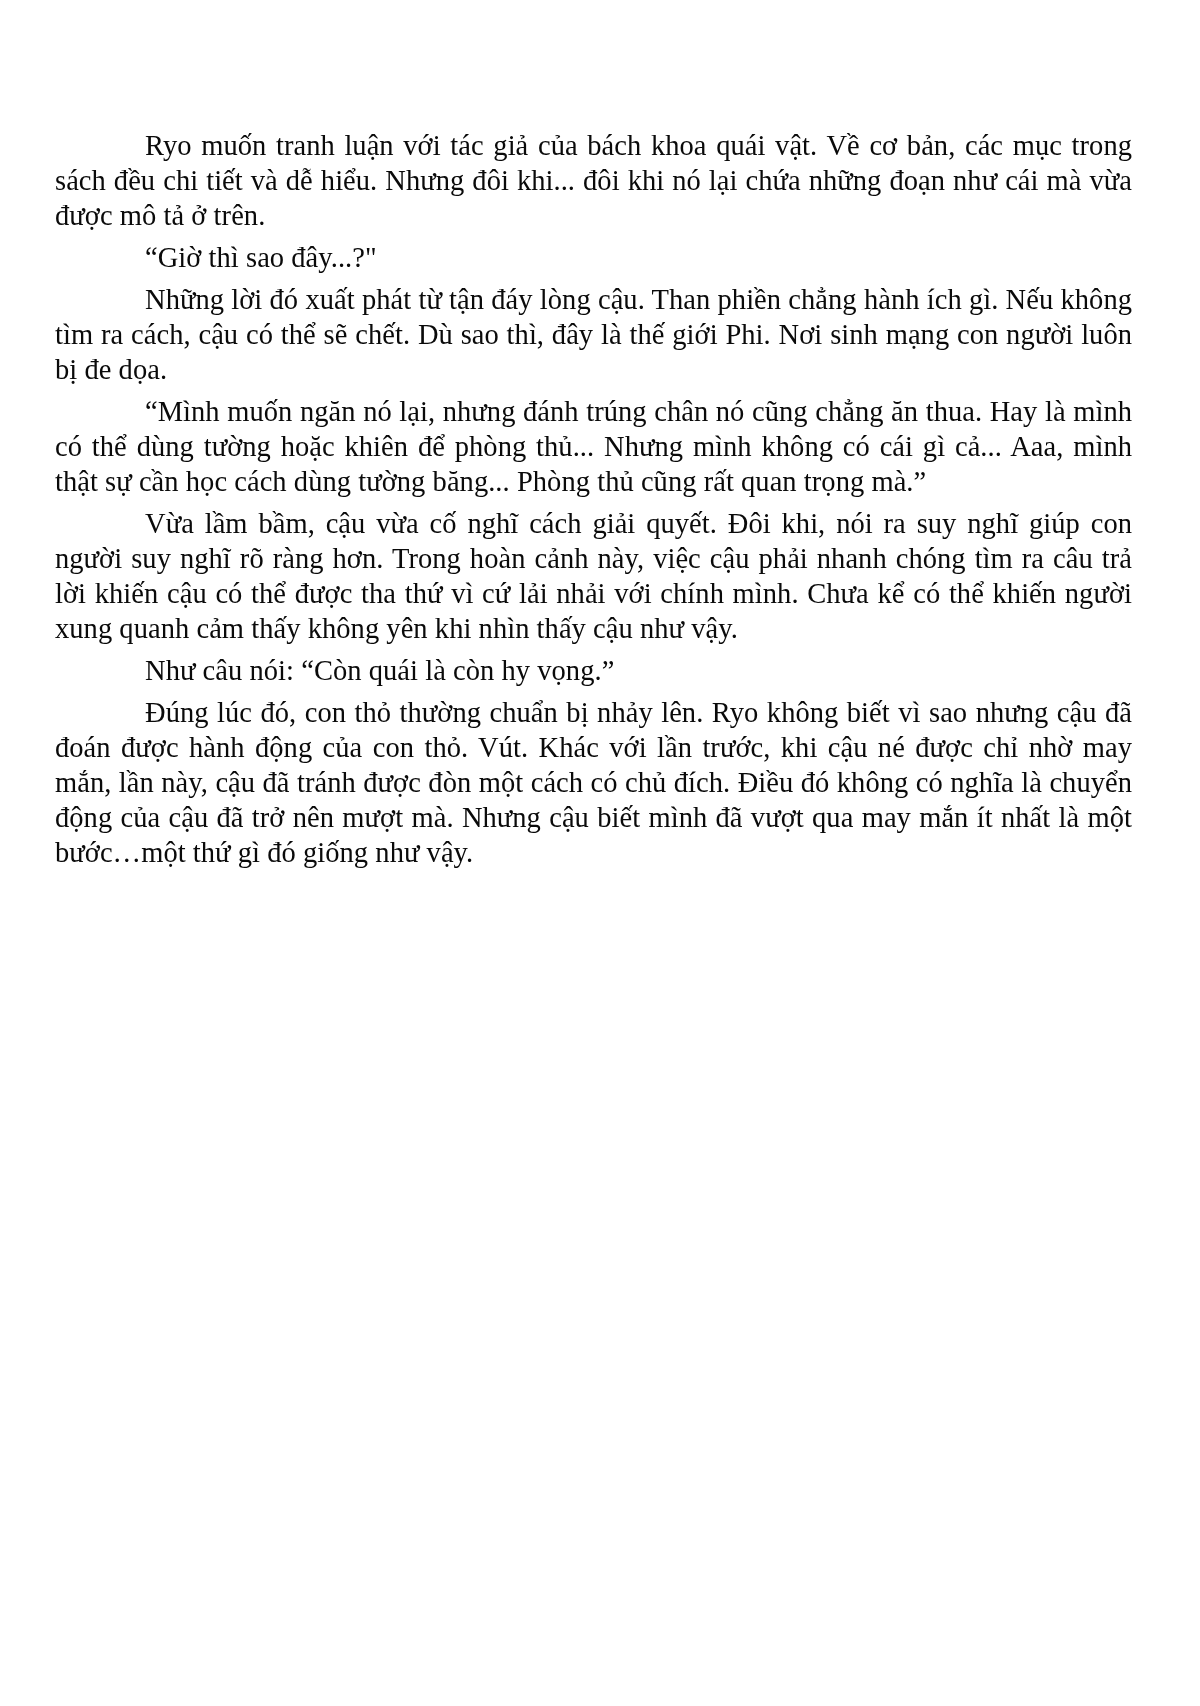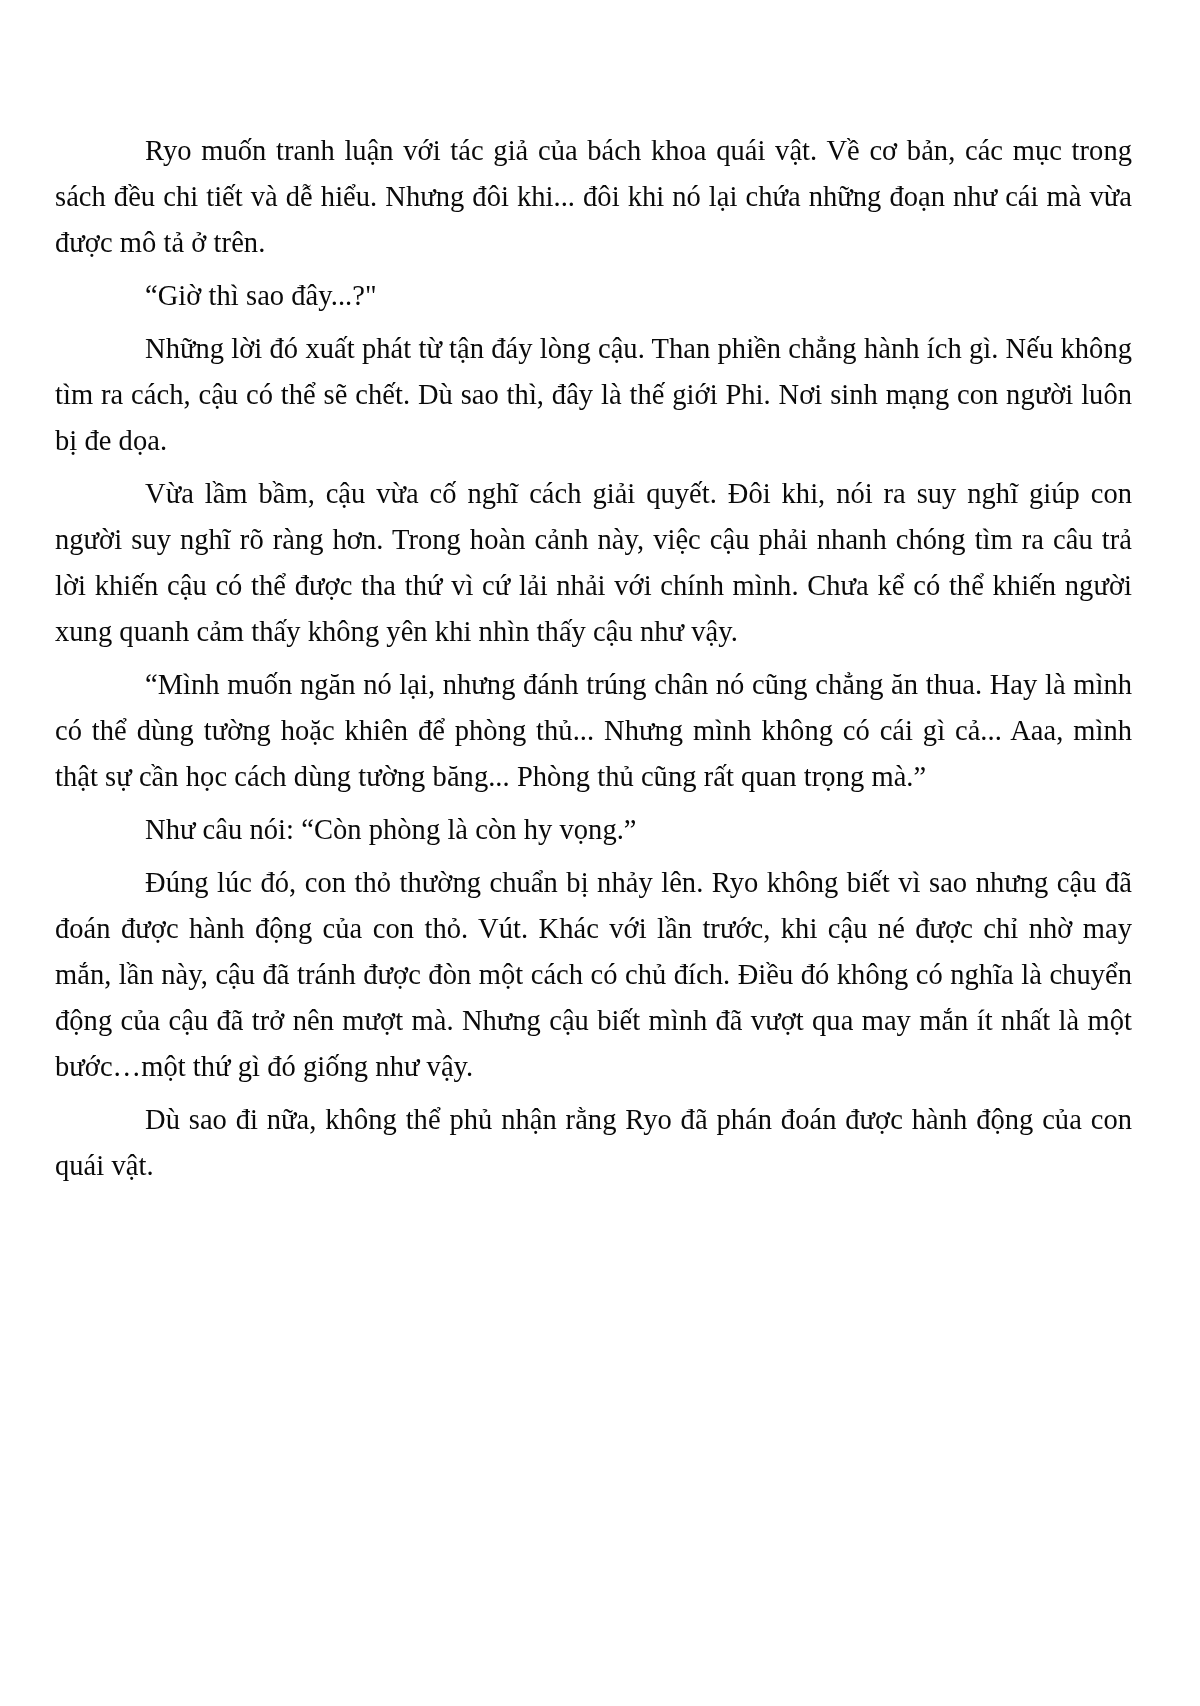--- a/index.html
+++ b/index.html
@@ -21,37 +21,36 @@
       height: 1706px;
       background: #ffffff;
     }
     .text-block {
       position: absolute;
       left: 55px;
       top: 128px;
       width: 1077px;
       font-family: "Liberation Serif", "DejaVu Serif", serif;
       font-size: 28.5px;
-      line-height: 46px;
+      line-height: 35px;
       color: #0a0a0a;
     }
     .para {
       margin: 0 0 7px 0;
       text-align: justify;
       text-indent: 90px;
       letter-spacing: 0.05px;
     }
   </style>
 </head>
 <body>
 
 <div class="page">
   <div class="text-block">
     <p class="para">Ryo muốn tranh luận với tác giả của bách khoa quái vật. Về cơ bản, các mục trong sách đều chi tiết và dễ hiểu. Nhưng đôi khi... đôi khi nó lại chứa những đoạn như cái mà vừa được mô tả ở trên.</p>
     <p class="para">“Giờ thì sao đây...?"</p>
     <p class="para">Những lời đó xuất phát từ tận đáy lòng cậu. Than phiền chẳng hành ích gì. Nếu không tìm ra cách, cậu có thể sẽ chết. Dù sao thì, đây là thế giới Phi. Nơi sinh mạng con người luôn bị đe dọa.</p>
+    <p class="para">“Mình muốn ngăn nó lại, nhưng đánh trúng chân nó cũng chẳng ăn thua. Hay là mình có thể dùng tường hoặc khiên để phòng thủ... Nhưng mình không có cái gì cả... Aaa, mình thật sự cần học cách dùng tường băng... Phòng thủ cũng rất quan trọng mà.”</p>
     <p class="para">Vừa lầm bầm, cậu vừa cố nghĩ cách giải quyết. Đôi khi, nói ra suy nghĩ giúp con người suy nghĩ rõ ràng hơn. Trong hoàn cảnh này, việc cậu phải nhanh chóng tìm ra câu trả lời khiến cậu có thể được tha thứ vì cứ lải nhải với chính mình. Chưa kể có thể khiến người xung quanh cảm thấy không yên khi nhìn thấy cậu như vậy.</p>
-    <p class="para">“Mình muốn ngăn nó lại, nhưng đánh trúng chân nó cũng chẳng ăn thua. Hay là mình có thể dùng tường hoặc khiên để phòng thủ... Nhưng mình không có cái gì cả... Aaa, mình thật sự cần học cách dùng tường băng... Phòng thủ cũng rất quan trọng mà.”</p>
-    <p class="para">Như câu nói: “Còn phòng là còn hy vọng.”</p>
+    <p class="para">Như câu nói: “Còn quái là còn hy vọng.”</p>
     <p class="para">Đúng lúc đó, con thỏ thường chuẩn bị nhảy lên. Ryo không biết vì sao nhưng cậu đã đoán được hành động của con thỏ. Vút. Khác với lần trước, khi cậu né được chỉ nhờ may mắn, lần này, cậu đã tránh được đòn một cách có chủ đích. Điều đó không có nghĩa là chuyển động của cậu đã trở nên mượt mà. Nhưng cậu biết mình đã vượt qua may mắn ít nhất là một bước…một thứ gì đó giống như vậy.</p>
-    <p class="para">Dù sao đi nữa, không thể phủ nhận rằng Ryo đã phán đoán được hành động của con quái vật.</p>
   </div>
 </div>
 
 </body></html>

